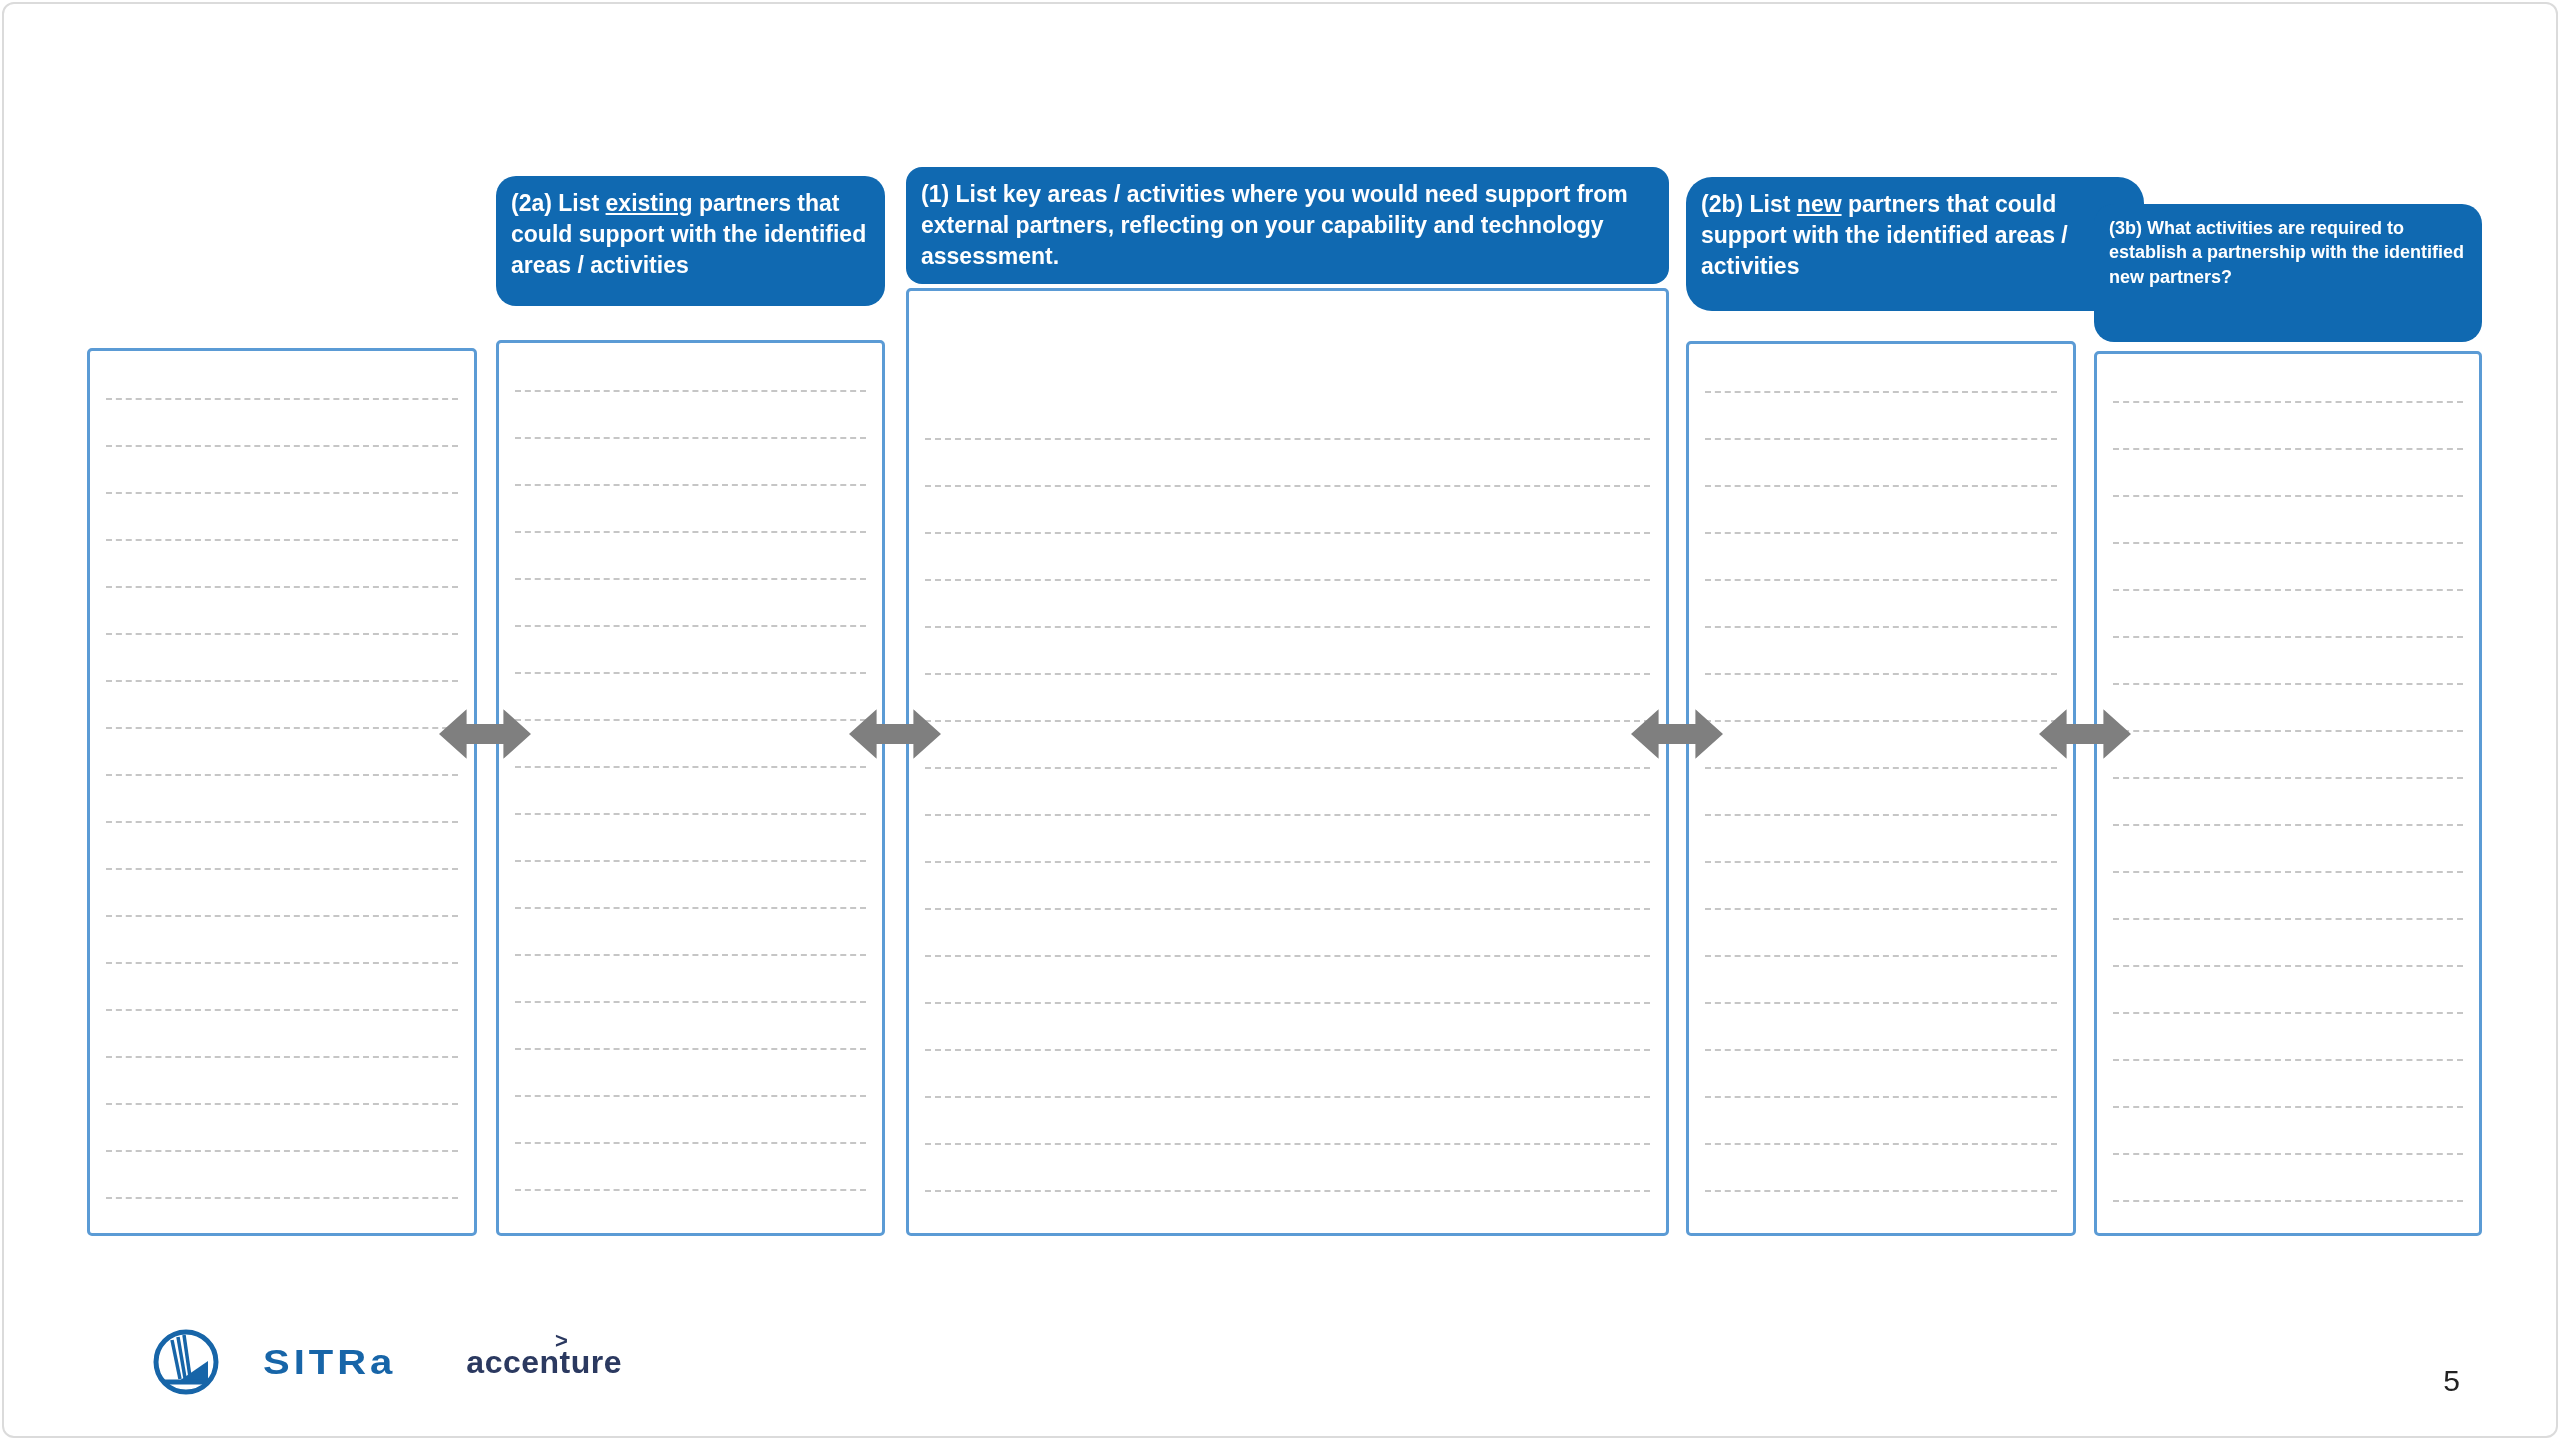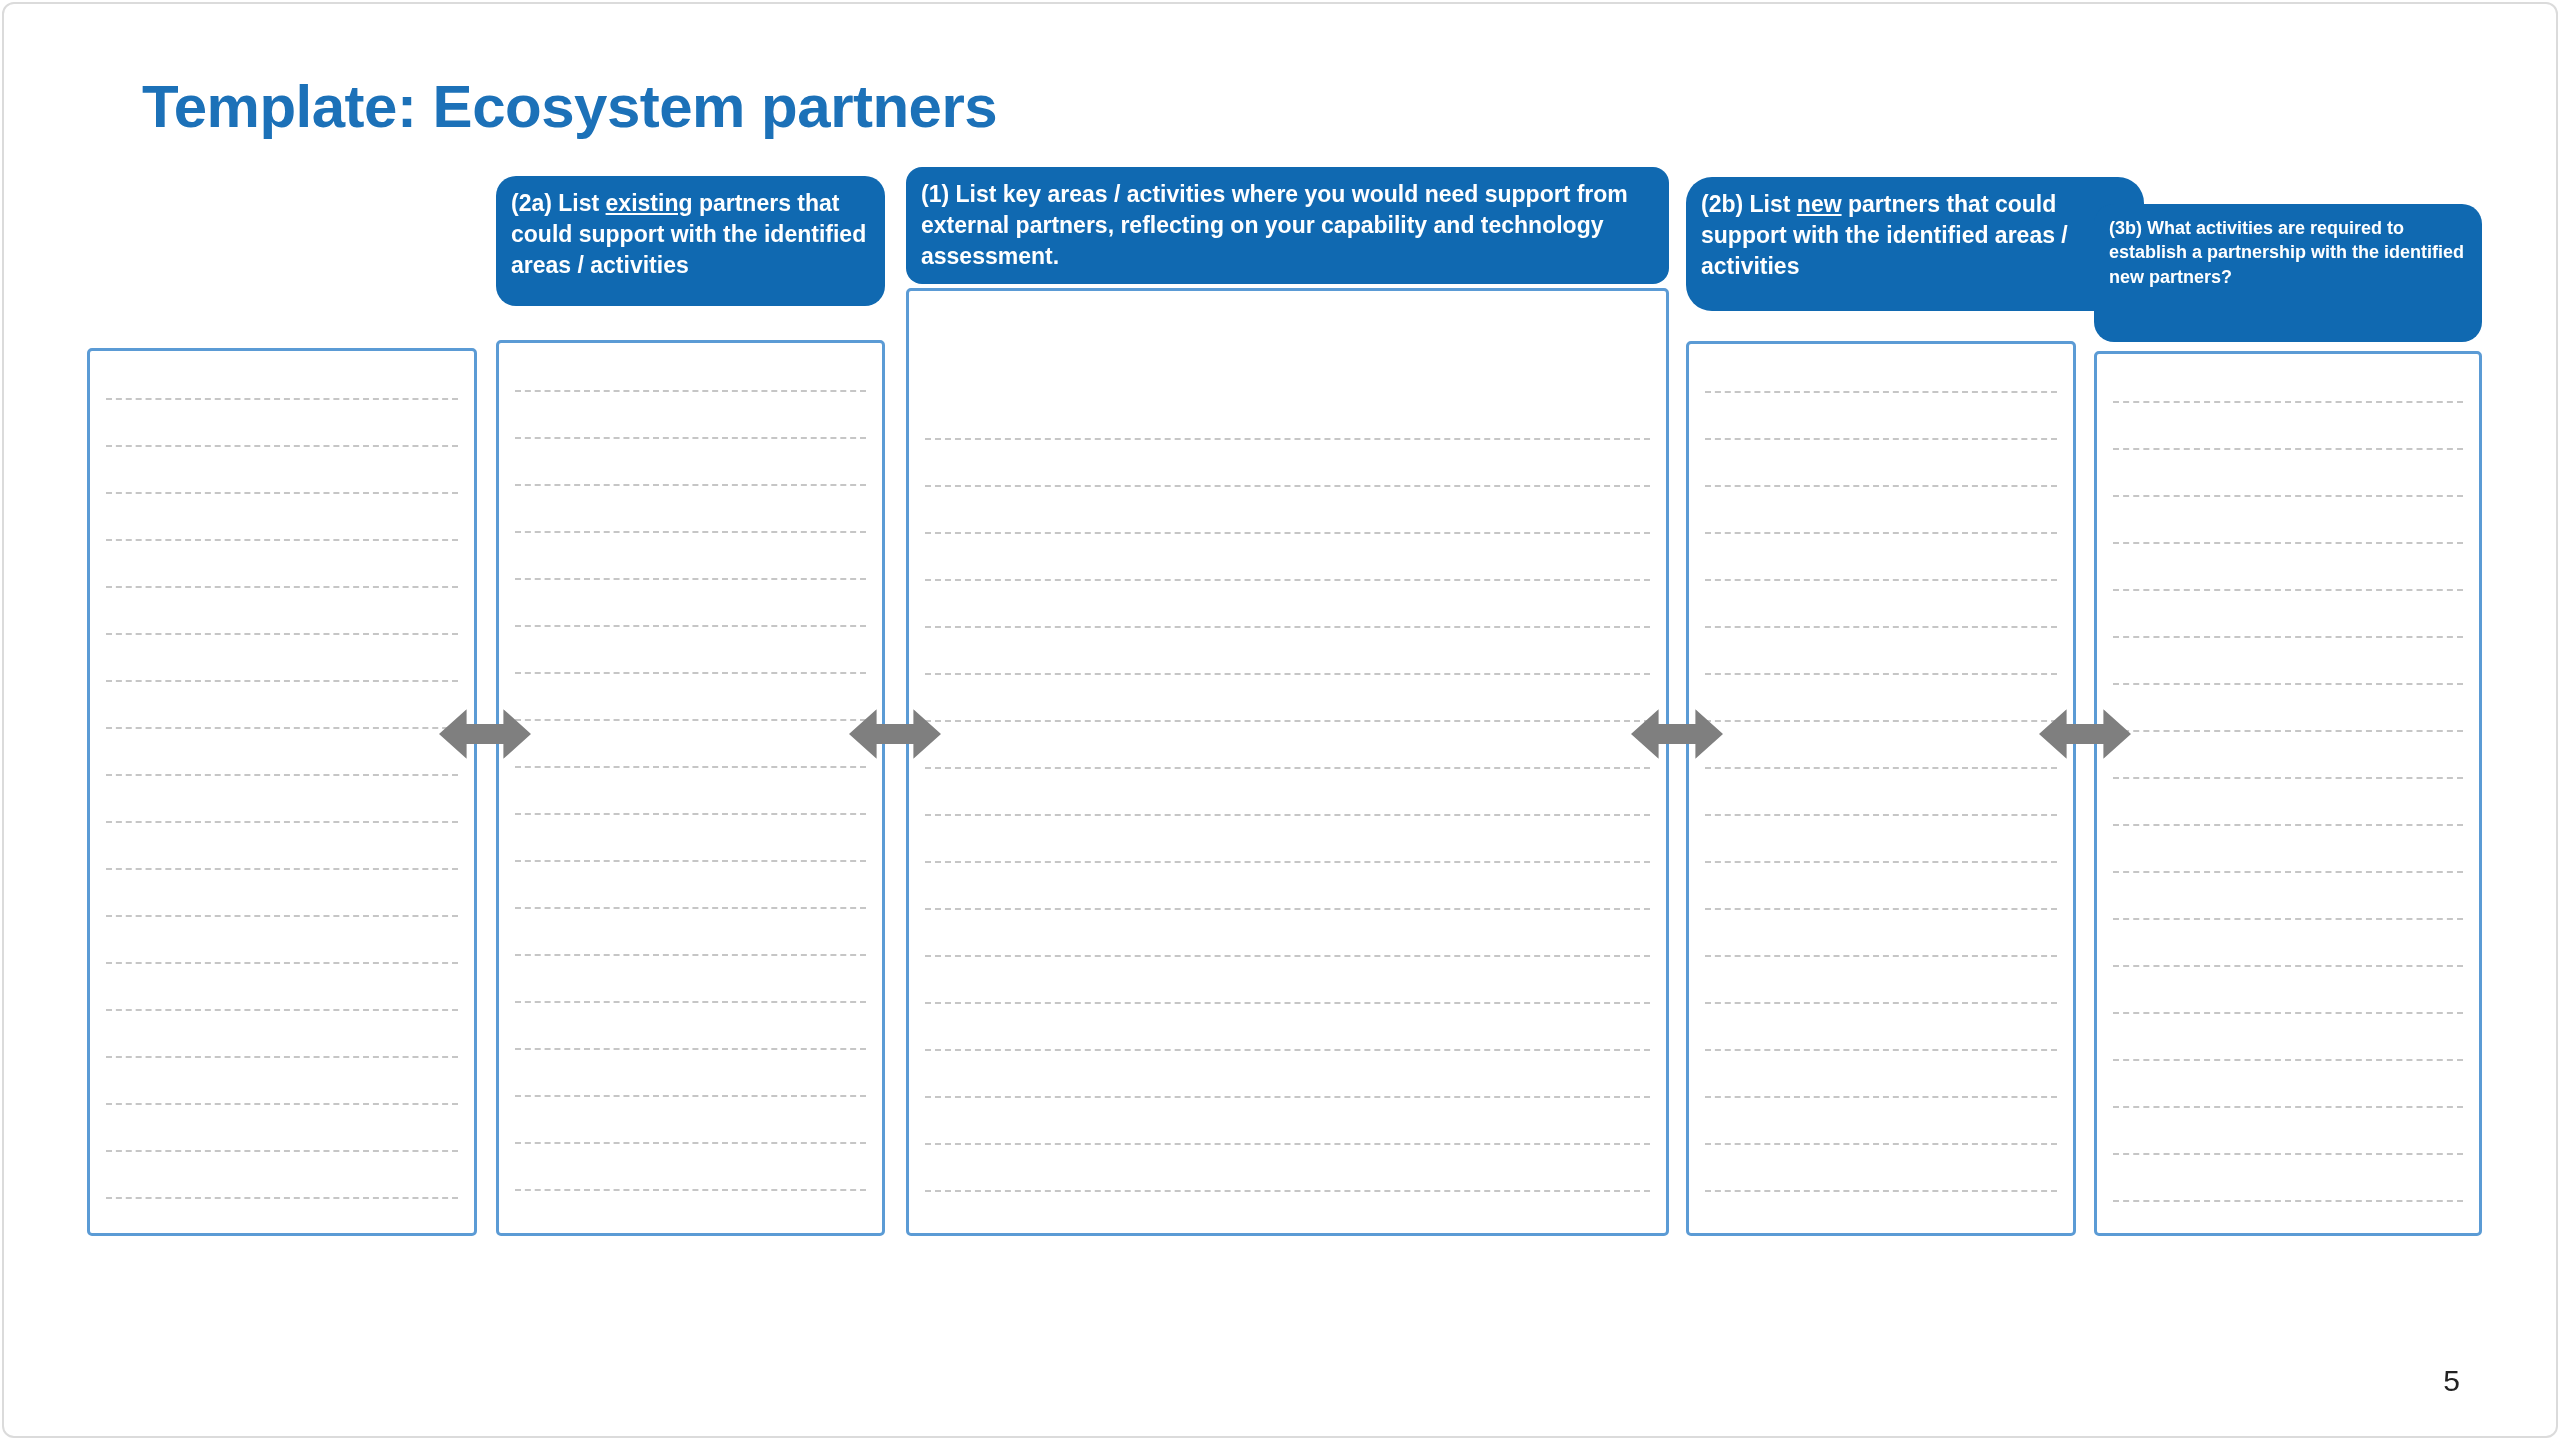--- a/index.html
+++ b/index.html
@@ -63,21 +63,20 @@
   .page-number{
     position:absolute;right:96px;top:1360px;
     font-size:30px;color:#222222;
   }
 </style>
 </head>
 <body>
 
 <div class="slide">
 
-  <div class="page-title">Template: Ecosystem partners</div>
 
   <div class="col-box" style="left:83px;top:344px;width:390px;height:888px;">
     <div class="lines">
         <div class="rule-line" style="top: 47px;"></div>
         <div class="rule-line" style="top: 94px;"></div>
         <div class="rule-line" style="top: 141px;"></div>
         <div class="rule-line" style="top: 188px;"></div>
         <div class="rule-line" style="top: 235px;"></div>
         <div class="rule-line" style="top: 282px;"></div>
         <div class="rule-line" style="top: 329px;"></div>
@@ -205,16 +204,31 @@
     <polygon points="0,31 30,4 30,20 70,20 70,4 100,31 70,58 70,42 30,42 30,58" fill="#7F7F7F"></polygon>
   </svg>
   <svg class="arrow" style="left:1627px;" viewBox="0 0 100 62">
     <polygon points="0,31 30,4 30,20 70,20 70,4 100,31 70,58 70,42 30,42 30,58" fill="#7F7F7F"></polygon>
   </svg>
   <svg class="arrow" style="left:2035px;" viewBox="0 0 100 62">
     <polygon points="0,31 30,4 30,20 70,20 70,4 100,31 70,58 70,42 30,42 30,58" fill="#7F7F7F"></polygon>
   </svg>
 
 
+  <div class="footer-logos">
+    <svg class="sitra-mark" viewBox="0 0 70 70">
+      <circle cx="35" cy="35" r="30" fill="none" stroke="#1765A8" stroke-width="5"></circle>
+      <line x1="21" y1="13" x2="29" y2="52" stroke="#1765A8" stroke-width="3.5"></line>
+      <line x1="27" y1="10" x2="34" y2="51" stroke="#1765A8" stroke-width="3.5"></line>
+      <line x1="33" y1="8" x2="39" y2="50" stroke="#1765A8" stroke-width="3.5"></line>
+      <polygon points="57,54 57,34 28,54" fill="#1765A8"></polygon>
+      <line x1="13" y1="55" x2="58" y2="55" stroke="#1765A8" stroke-width="5"></line>
+    </svg>
+    <div class="sitra-word">SITRa</div>
+    <div class="accenture">
+      <span class="gt">&gt;</span>
+      <span>accenture</span>
+    </div>
+  </div>
 
   <div class="page-number">5</div>
 
 </div>
 
 </body></html>

